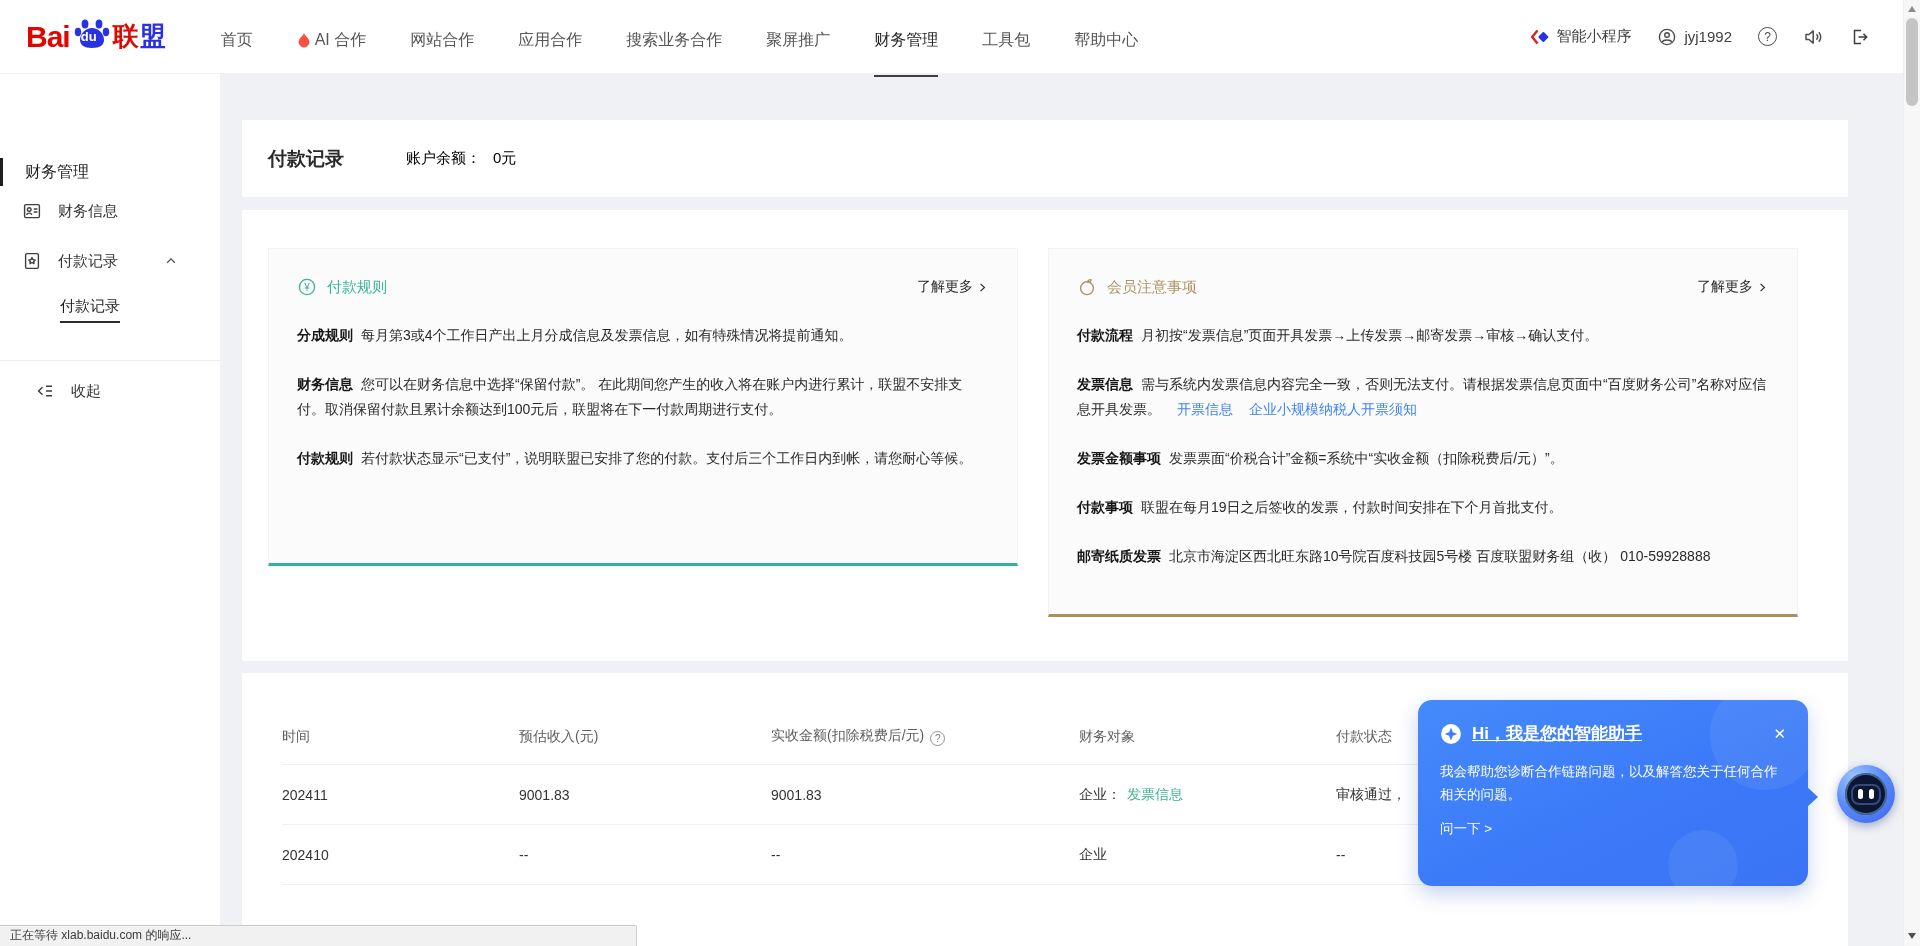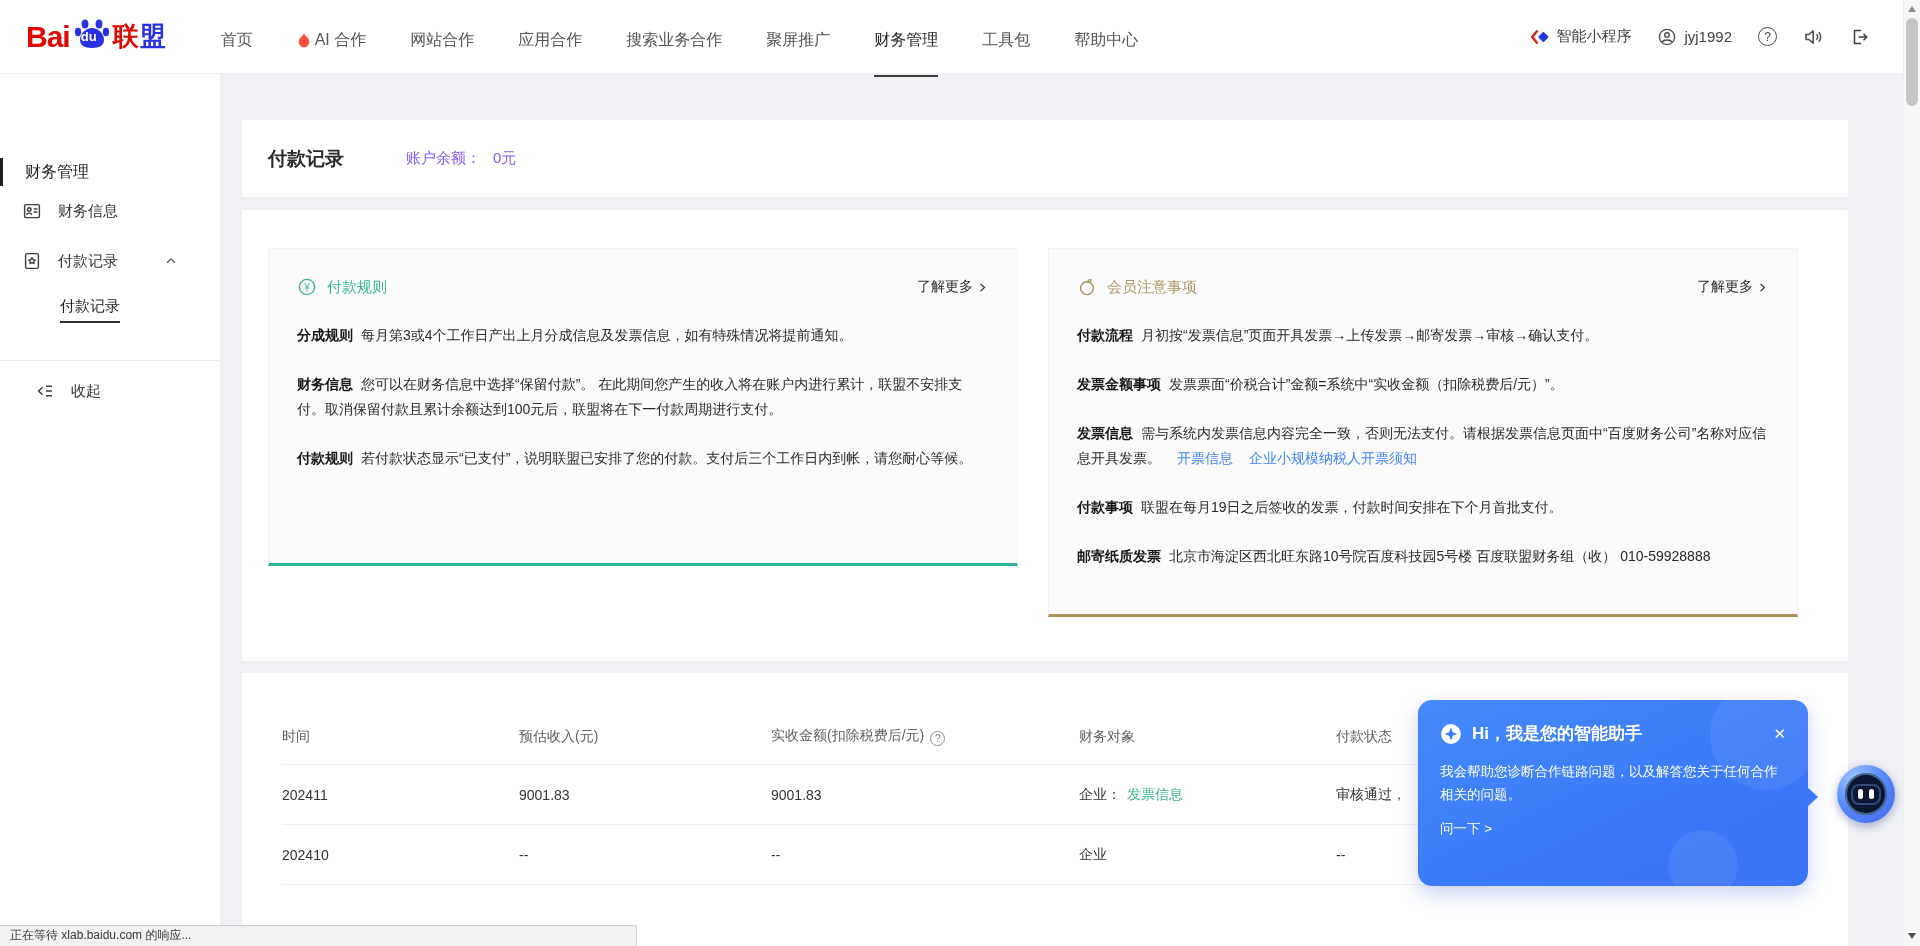--- a/index.html
+++ b/index.html
@@ -59,21 +59,21 @@
   .sb-sub { height:48px; display:flex; align-items:center; padding-left:60px; font-size:15px; cursor:pointer; }
   .sb-sub span { color:#1f1f1f; padding-bottom:5px; border-bottom:2px solid #2b2b2b; }
   .sb-divider { margin-top:26px; border-top:1px solid #ececec; }
   .sb-collapse { height:60px; display:flex; align-items:center; padding-left:35px; font-size:15px; color:#333; cursor:pointer; }
   .sb-collapse .sbicon { width:20px; height:20px; margin-right:16px; color:#3f3f3f; }
 
   
   .panel { position:absolute; left:242px; width:1606px; background:#fff; }
   #panel-header { top:120px; height:77px; display:flex; align-items:center; padding:0 26px; }
   .page-title { font-size:19px; font-weight:bold; color:#2a2a2a; }
-  .balance { margin-left:62px; font-size:15px; color:#8b5cf6; }
+  .balance { margin-left:62px; font-size:15px; color:#000000; }
   .balance .bval { margin-left:12px; }
 
   #panel-rules { top:210px; height:451px; padding:22px 26px; }
   .rules-heading { font-size:16px; font-weight:bold; color:#2a2a2a; }
   .cards { display:flex; gap:30px; margin-top:16px; align-items:flex-start; }
   .card { width:750px; background:#fbfbfb; border:1px solid #f2f2f2; padding:26px 28px 20px; }
   .card-1 { height:318px; border-bottom:3px solid #2fb59a; }
   .card-2 { height:369px; border-bottom:3px solid #aa9059; }
   .card-head { display:flex; align-items:center; height:24px; }
   .card-title { font-size:15px; margin-left:10px; }
@@ -125,21 +125,21 @@
   .assistant::before {
     content:""; position:absolute; right:-10px; top:86px;
     border-top:11px solid transparent; border-bottom:11px solid transparent; border-left:12px solid #3b77f6;
   }
   .as-deco1, .as-deco2 {
     position:absolute; border-radius:50%; background:rgba(255,255,255,.07); pointer-events:none;
   }
   .as-deco1 { width:110px; height:110px; right:-12px; top:-20px; }
   .as-deco2 { width:70px; height:70px; right:70px; bottom:-14px; }
   .as-head { display:flex; align-items:center; }
-  .as-title { font-size:17px; font-weight:bold; margin-left:10px; }
+  .as-title { font-size:17px; font-weight:bold; margin-left:10px;text-decoration:underline; }
   .as-close { margin-left:auto; font-size:15px; cursor:pointer; line-height:1; }
   .as-body { margin-top:15px; font-size:13.5px; line-height:23px; }
   .as-link { display:inline-block; margin-top:14px; font-size:13.5px; cursor:pointer; color:#fff; text-decoration:none; }
 
   
   .robot {
     position:absolute; left:1837px; top:765px; width:58px; height:58px; border-radius:50%;
     background:radial-gradient(circle at 30% 22%, #9cc4ff 0%, #5b8cfb 45%, #3b63ee 100%);
     display:flex; align-items:center; justify-content:center; z-index:31; cursor:pointer;
     box-shadow:0 3px 10px rgba(20,40,120,.35);
@@ -347,22 +347,22 @@
         </span>
         <span class="card-title">会员注意事项</span>
         <span class="more">
           <span>了解更多</span>
           <svg width="13" height="13" viewBox="0 0 20 20" fill="none" stroke="#2b2b2b" stroke-width="1.8">
               <path d="M7 4.5l6 5.5-6 5.5"></path>
             </svg>
         </span>
       </div>
       <p><b>付款流程</b><span>月初按“发票信息”页面开具发票→上传发票→邮寄发票→审核→确认支付。</span></p>
+      <p><b>发票信息</b><span>需与系统内发票信息内容完全一致，否则无法支付。请根据发票信息页面中“百度财务公司”名称对应信息开具发票。</span><a class="bluelink">开票信息</a><a class="bluelink">企业小规模纳税人开票须知</a></p>
       <p><b>发票金额事项</b><span>发票票面“价税合计”金额=系统中“实收金额（扣除税费后/元）”。</span></p>
-      <p><b>发票信息</b><span>需与系统内发票信息内容完全一致，否则无法支付。请根据发票信息页面中“百度财务公司”名称对应信息开具发票。</span><a class="bluelink">开票信息</a><a class="bluelink">企业小规模纳税人开票须知</a></p>
       <p><b>付款事项</b><span>联盟在每月19日之后签收的发票，付款时间安排在下个月首批支付。</span></p>
       <p><b>邮寄纸质发票</b><span>北京市海淀区西北旺东路10号院百度科技园5号楼 百度联盟财务组（收） 010-59928888</span></p>
     </div>
 
   </div>
 </div>
 
 <div class="panel" id="panel-table">
   <div class="trow thead">
     <div>时间</div>

